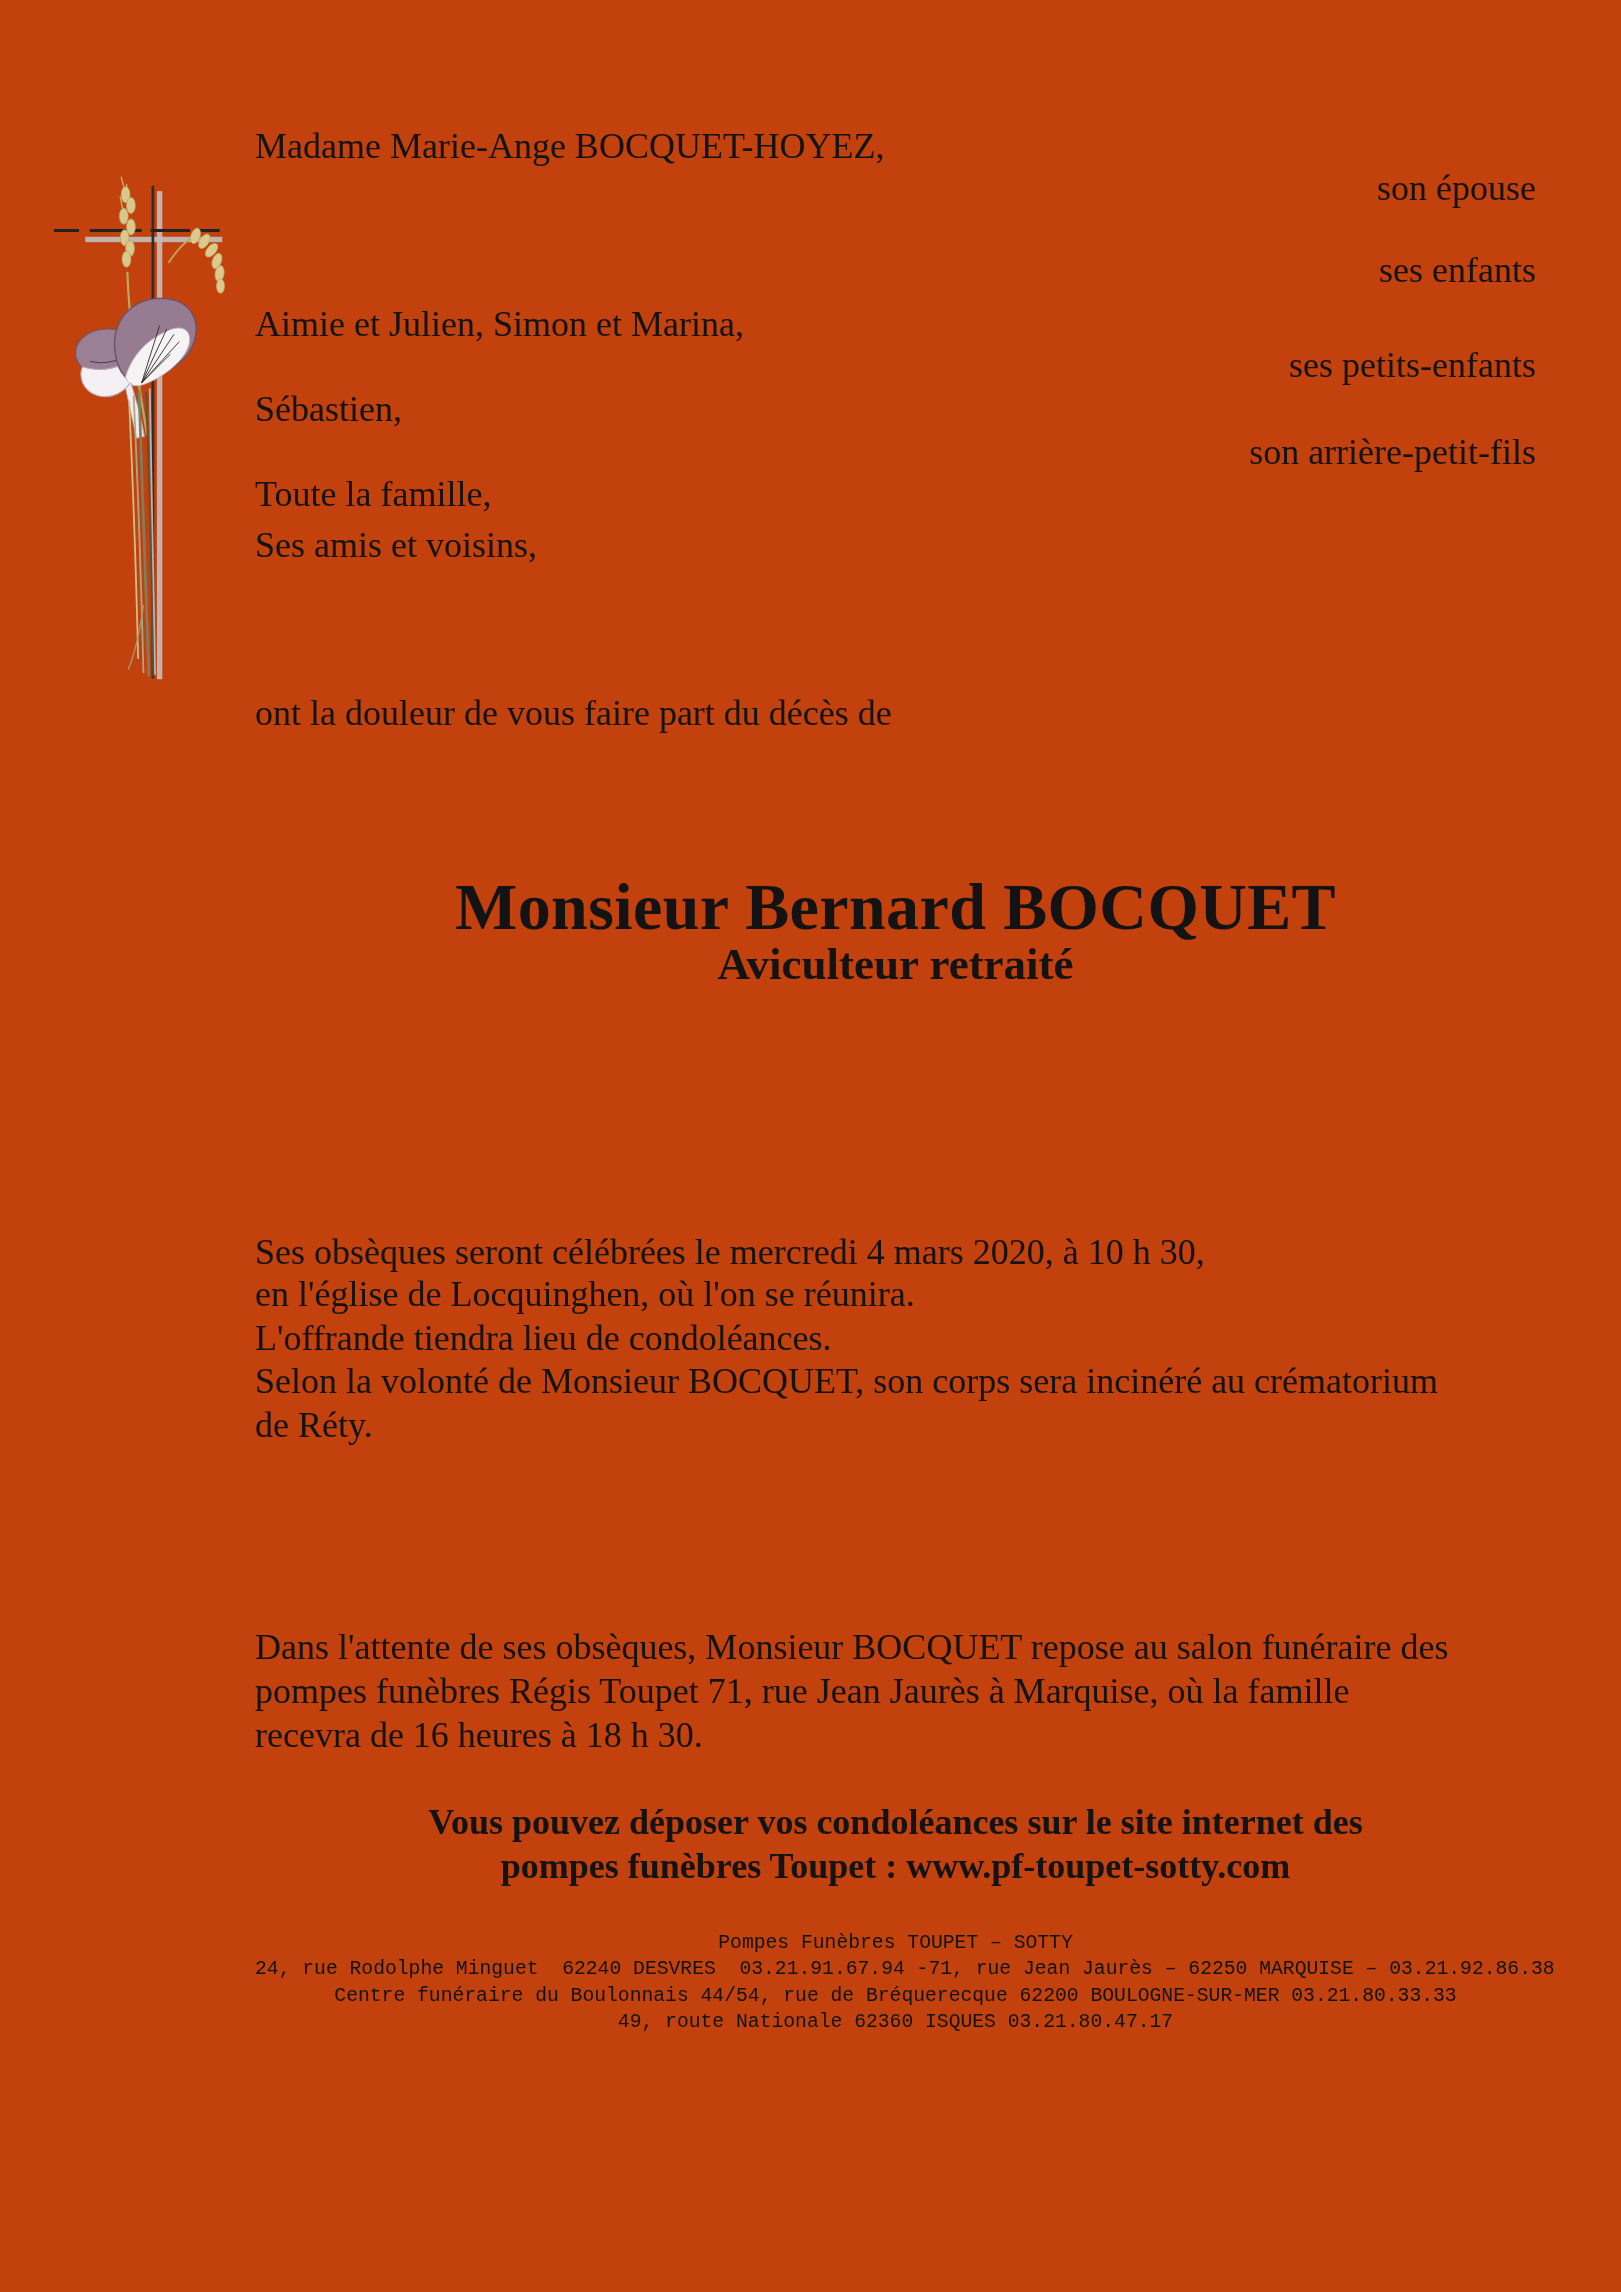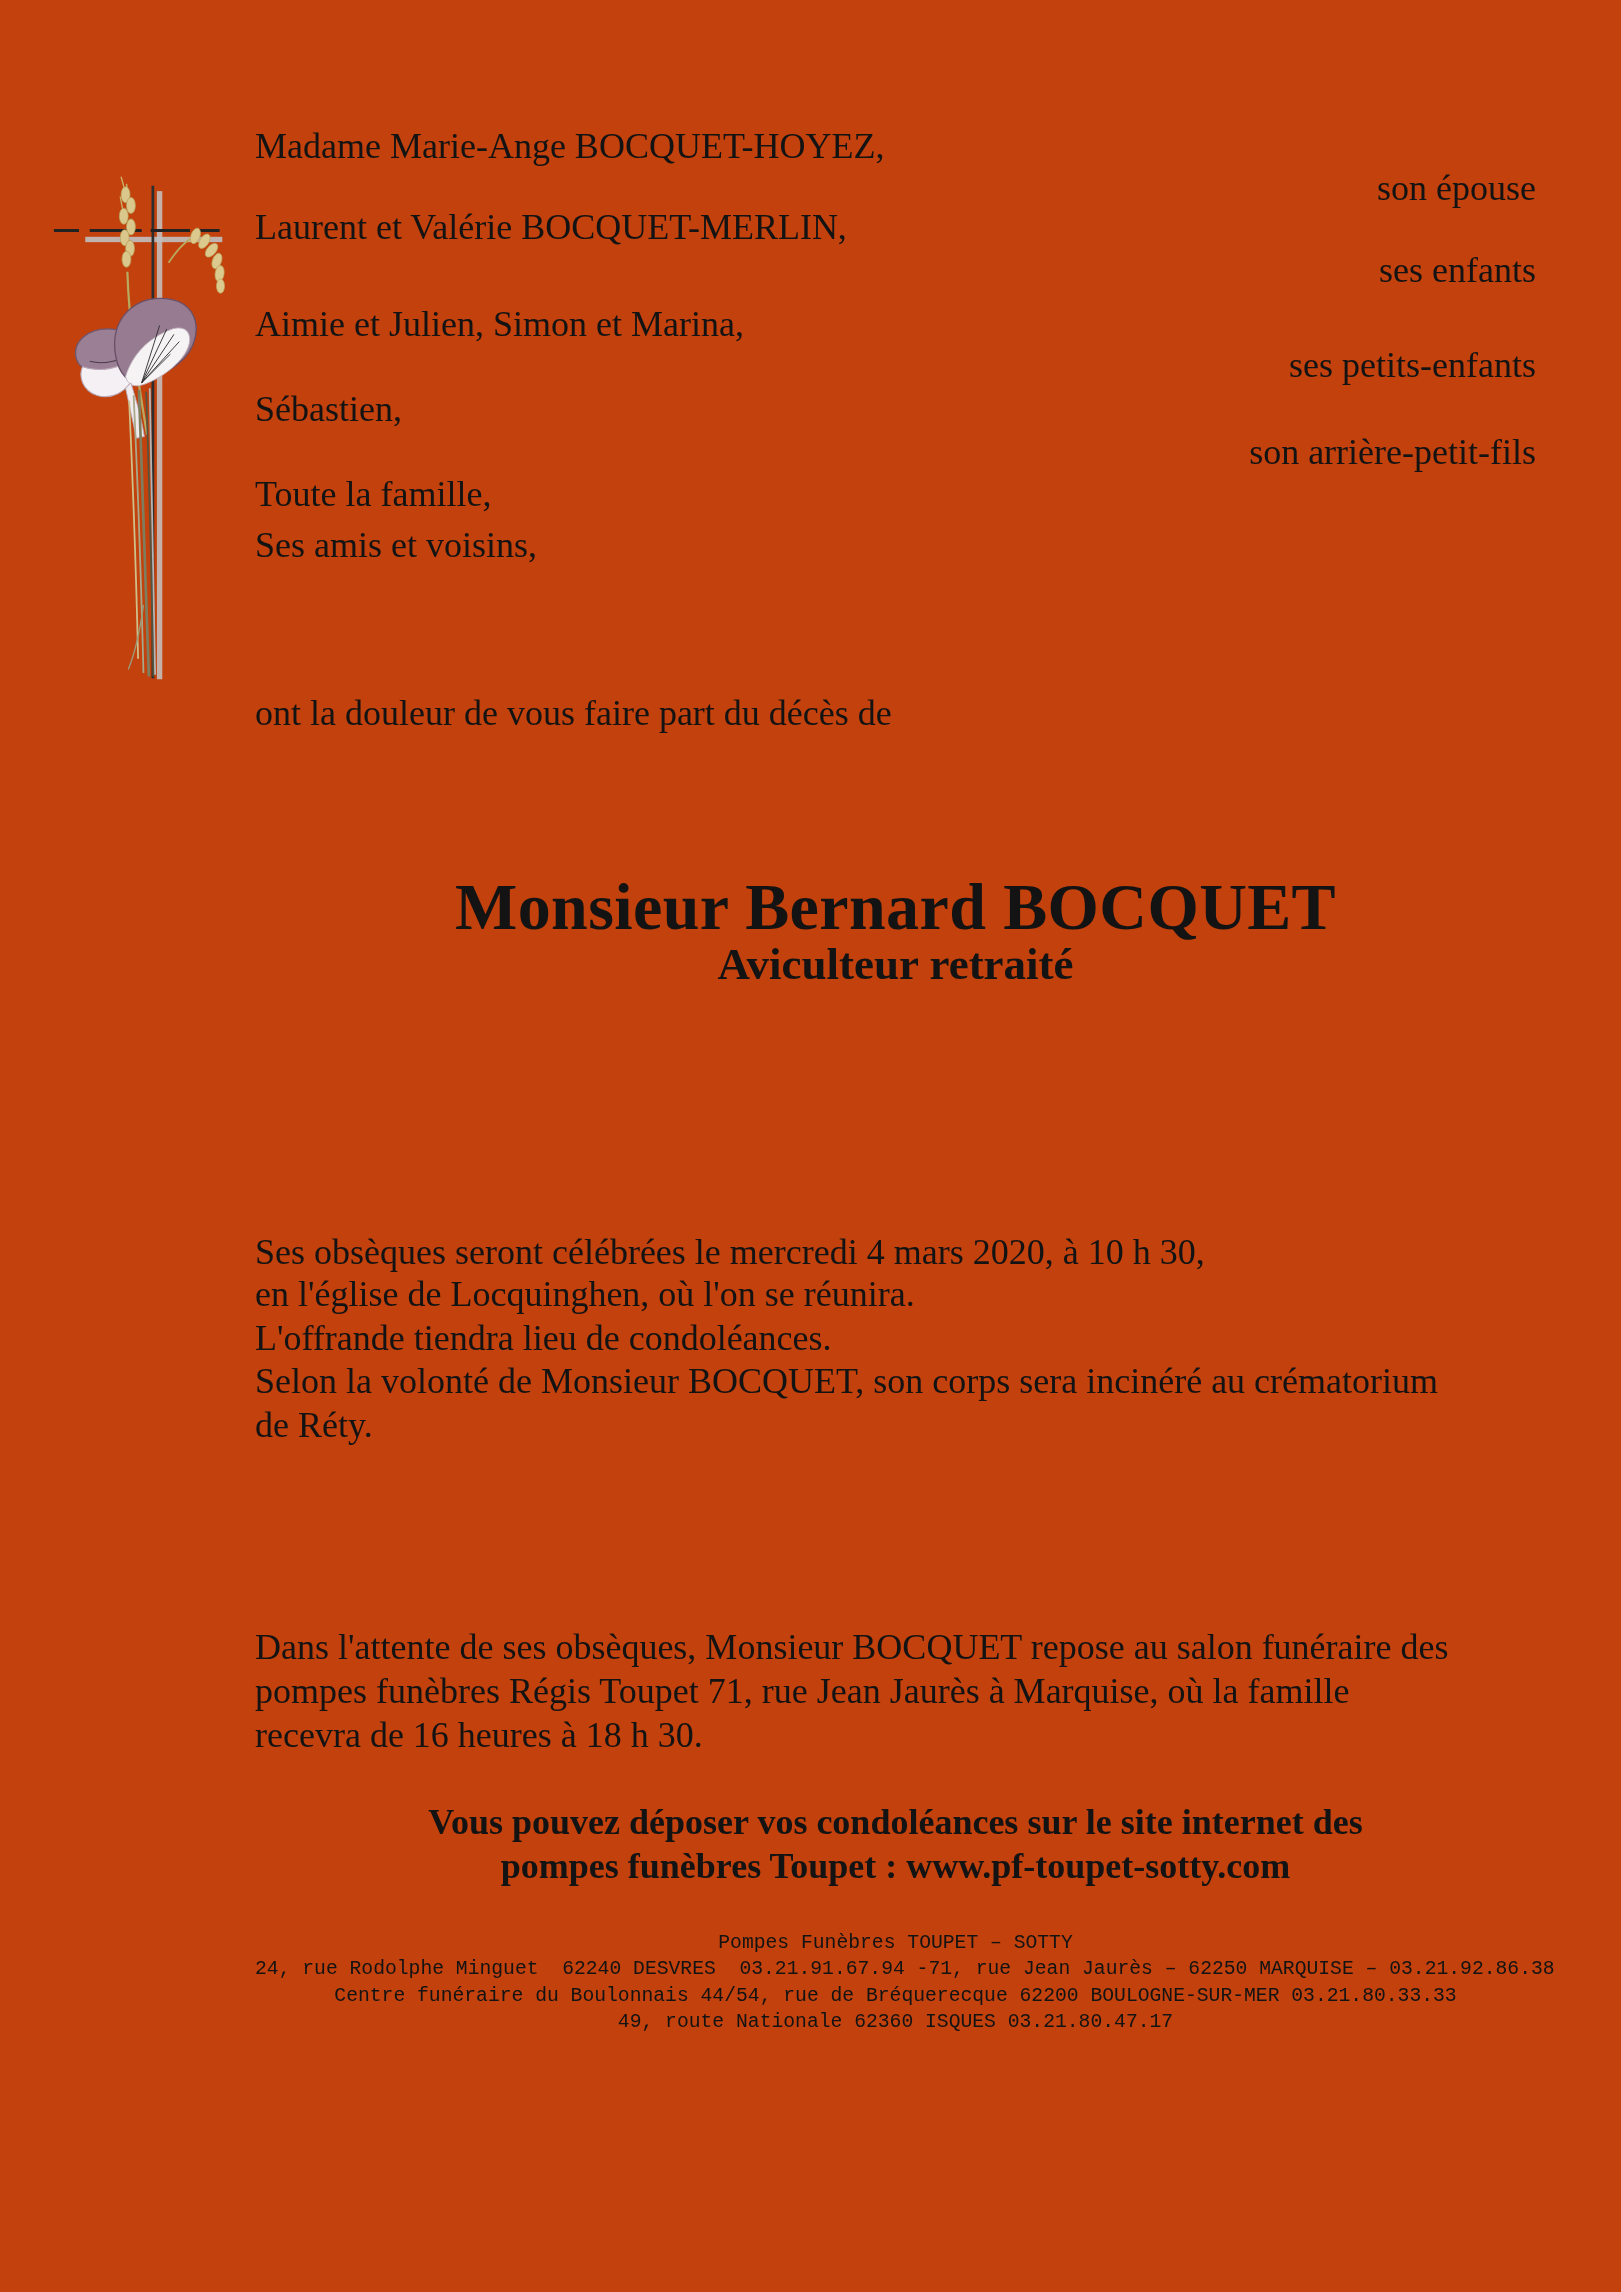--- a/index.html
+++ b/index.html
@@ -99,21 +99,20 @@
       <path d="M 123,242 C 126,330 129,440 131,560" stroke="#55553f" stroke-width="2"></path>
       <path d="M 127,238 C 129,320 131,430 133,558" stroke="#b5b5b5" stroke-width="2"></path>
       <path d="M 104,252 C 108,340 112,450 114,540" stroke="#cfc08a" stroke-width="2"></path>
       <path d="M 120,480 C 116,510 110,535 103,552" stroke="#9b9b7a" stroke-width="1.5"></path>
     </g>
   </svg>
 
   <div class="line" style="top:125px">Madame Marie-Ange BOCQUET-HOYEZ,</div>
   <div class="line right italic" style="top:167px">son épouse</div>
 
-  <div class="line" style="top:206px">Laurent et Valérie BOCQUET-MERLIN,</div>
   <div class="line right italic" style="top:249px">ses enfants</div>
 
   <div class="line" style="top:303px">Aimie et Julien, Simon et Marina,</div>
   <div class="line right italic" style="top:344px">ses petits-enfants</div>
 
   <div class="line" style="top:388px">Sébastien,</div>
   <div class="line right italic" style="top:431px">son arrière-petit-fils</div>
 
   <div class="line" style="top:473px">Toute la famille,</div>
   <div class="line" style="top:524px">Ses amis et voisins,</div>

